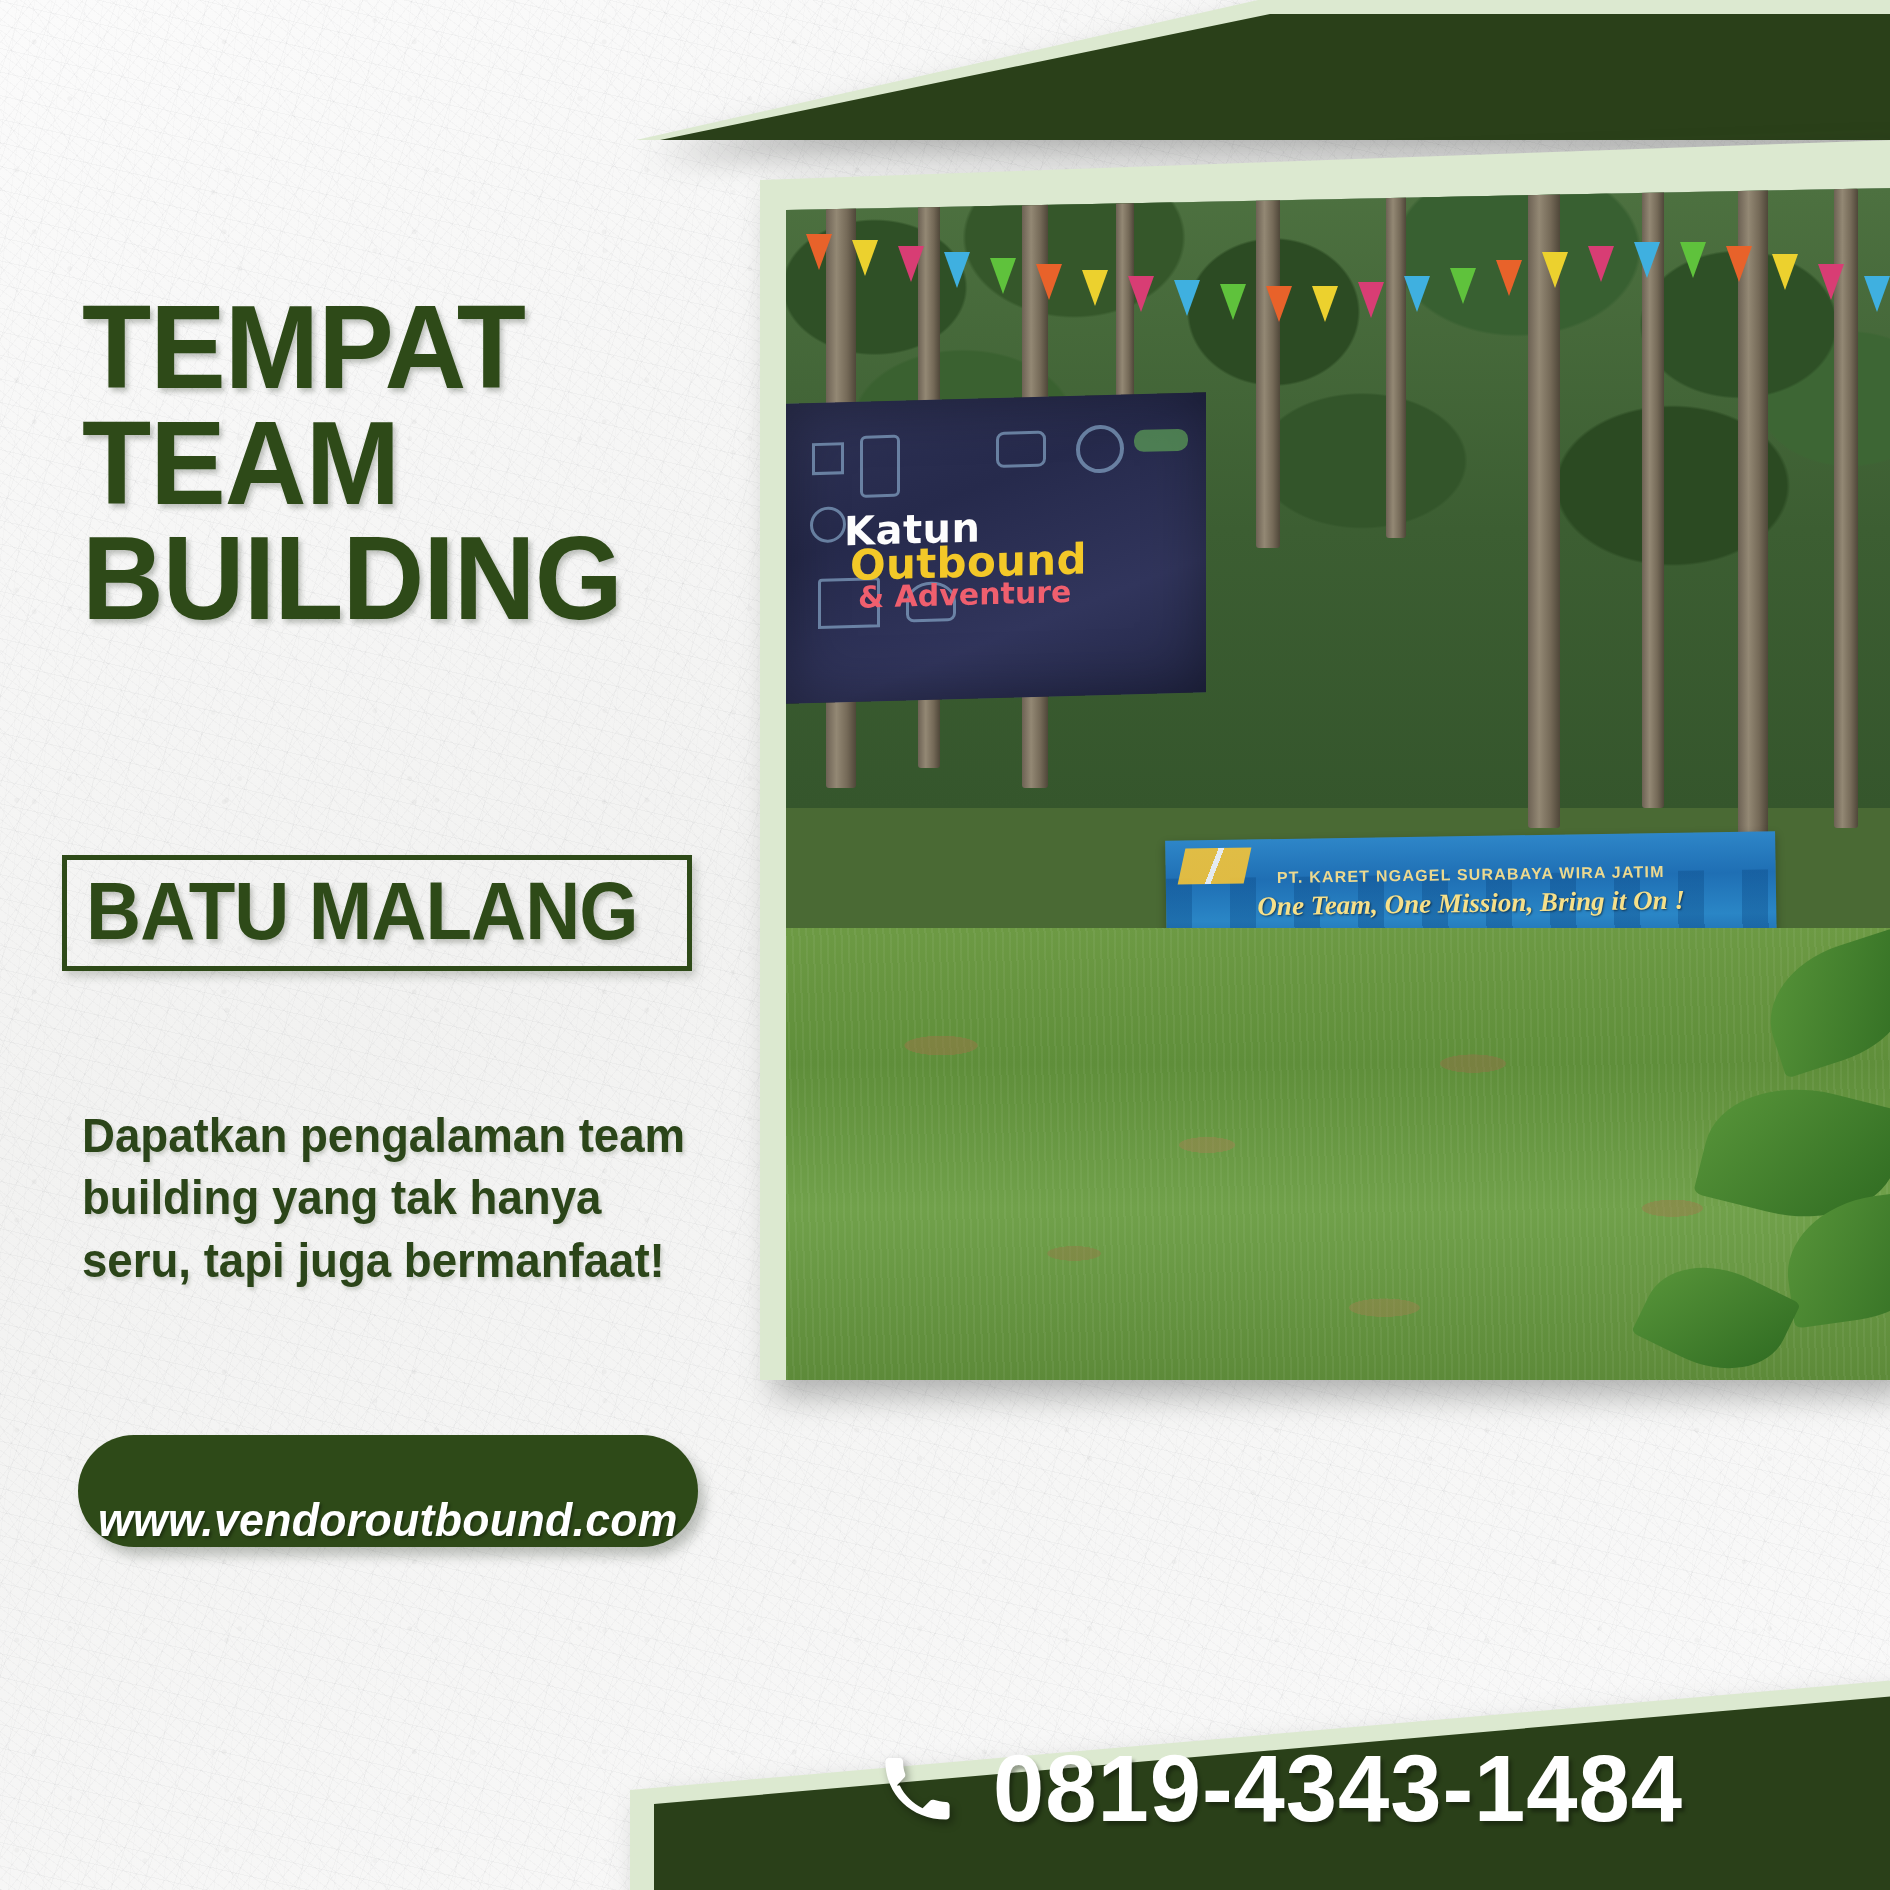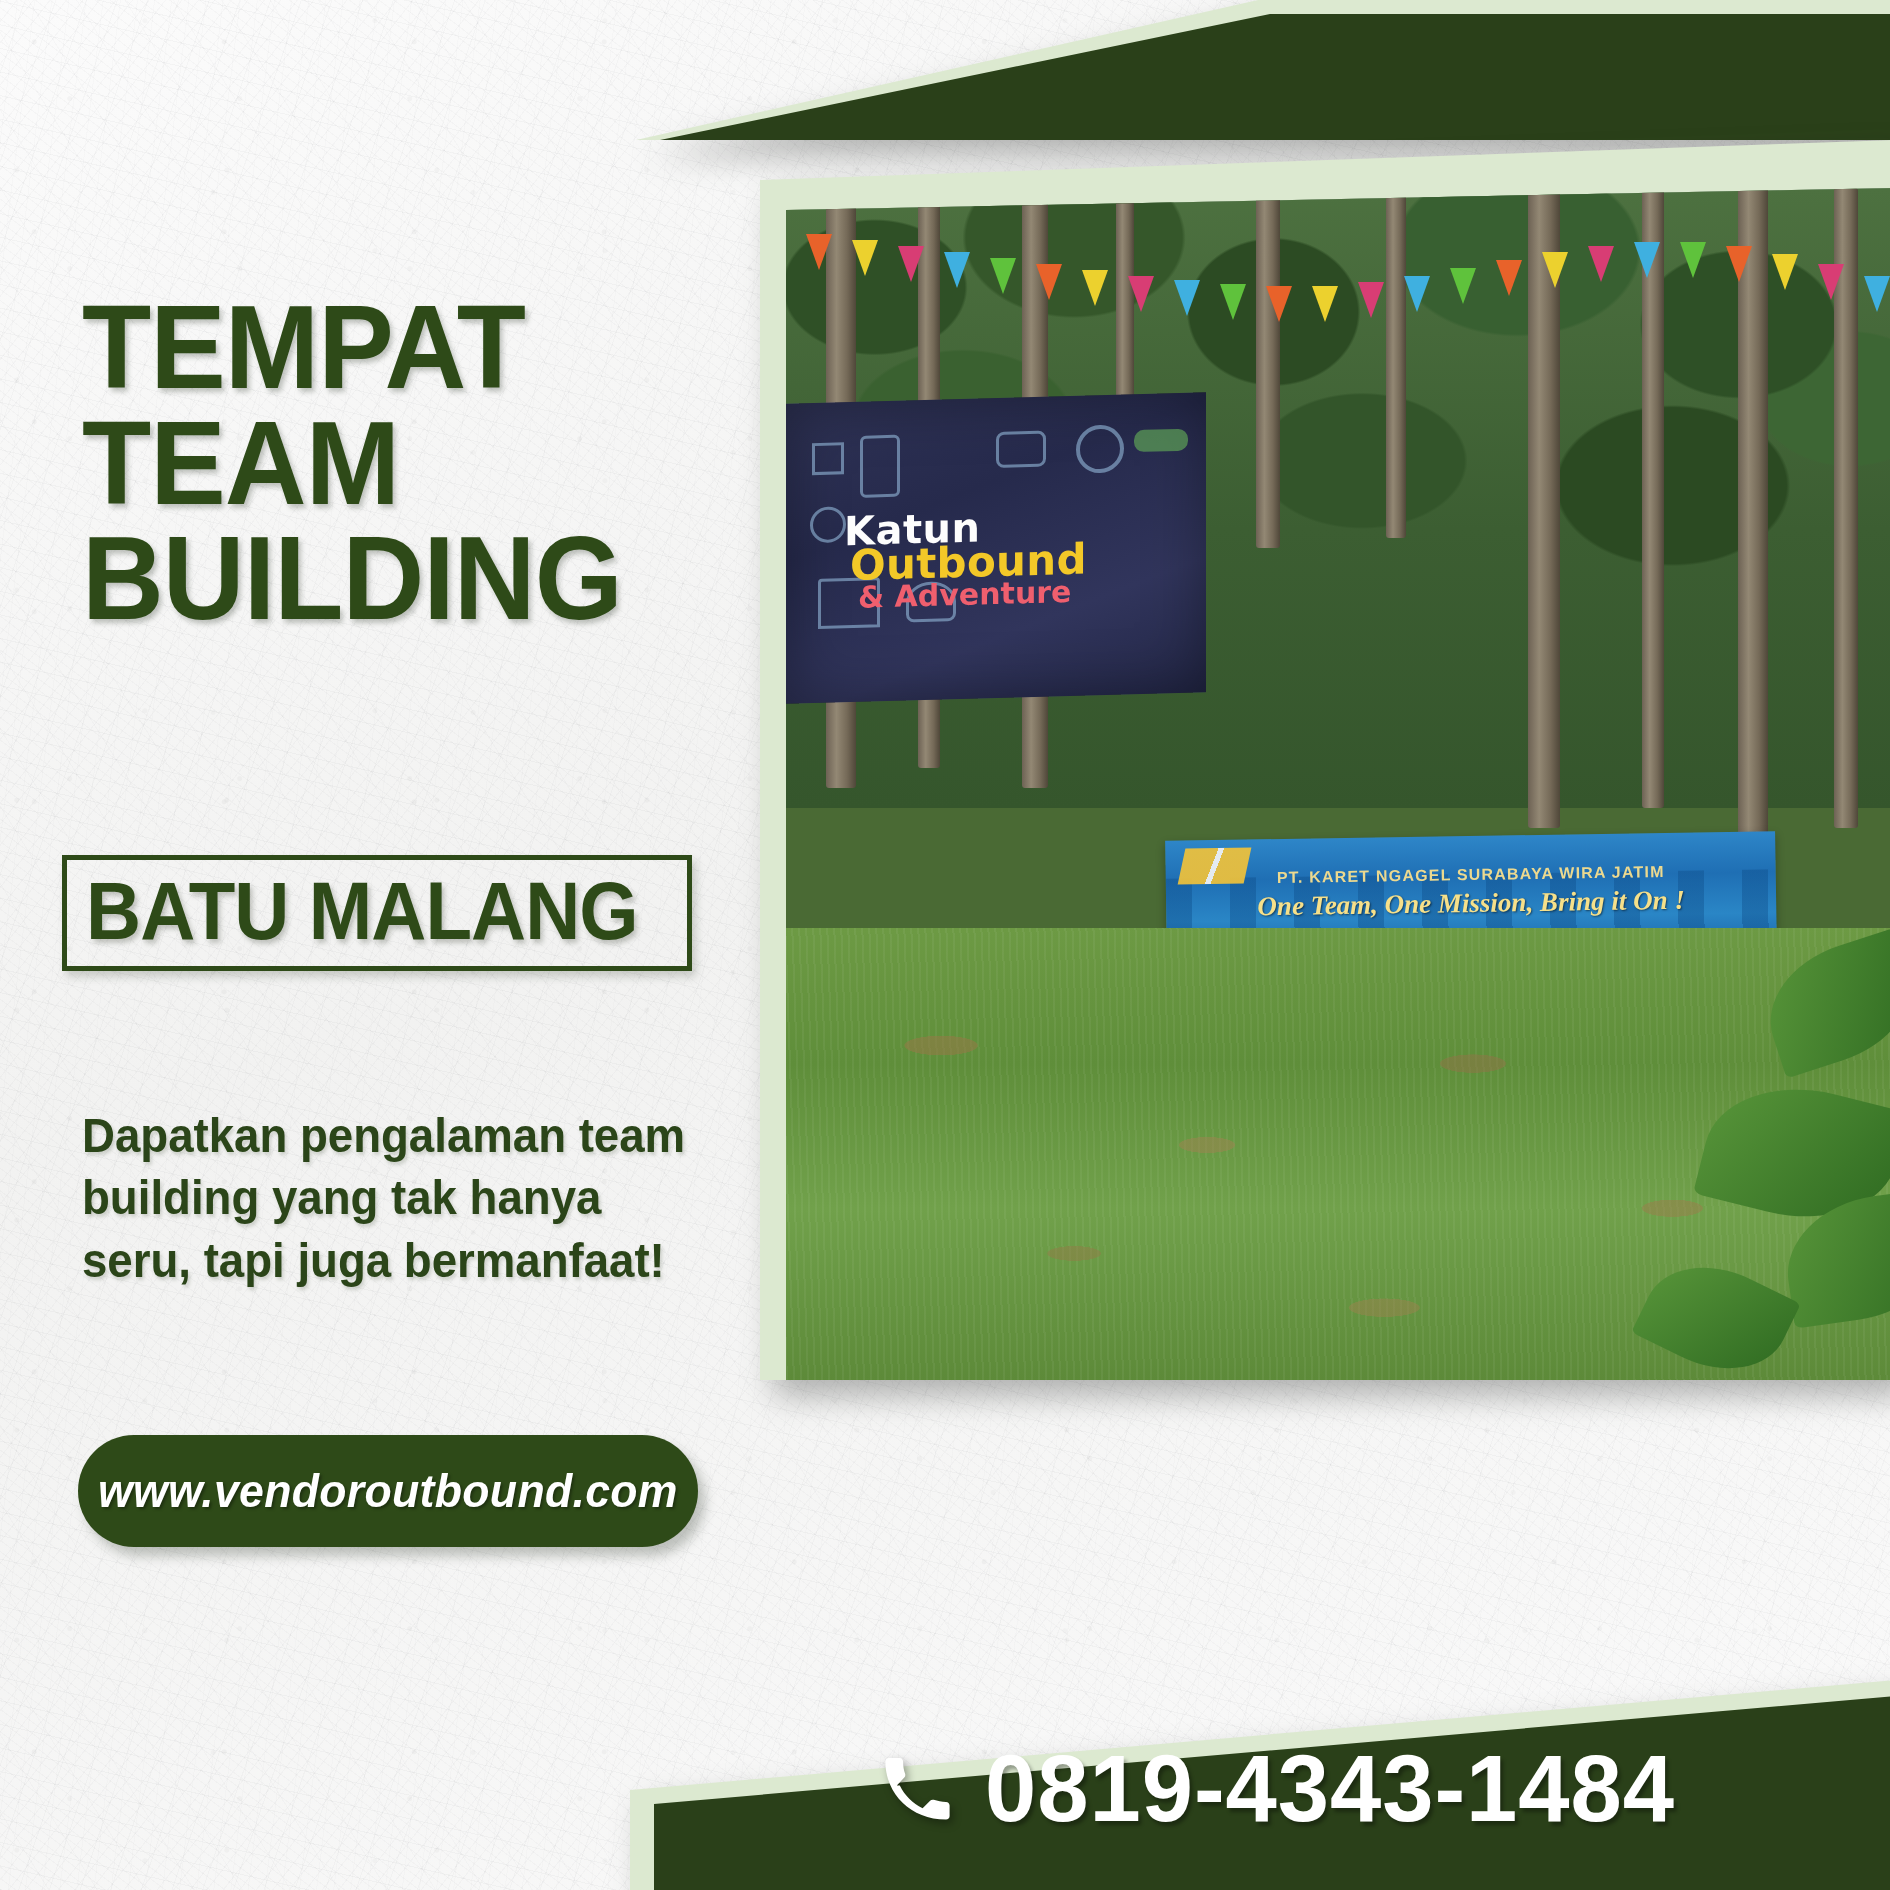--- a/index.html
+++ b/index.html
@@ -175,33 +175,33 @@
     font-family:"Liberation Sans", sans-serif;font-weight:bold;
     font-size:48px;line-height:1.30;color:#2b4519;
     text-shadow:2px 3px 4px rgba(70,80,60,.22);
     transform:scaleX(.95);transform-origin:left top;
   }
   #bodytext span{display:block;}
   #urlpill{
     position:absolute;left:78px;top:1435px;width:620px;height:112px;
     background:#2e4a18;border-radius:56px;
     box-shadow:7px 9px 12px rgba(60,70,55,.30);
-    display:flex;align-items:center;justify-content:center;
+    display:flex;align-items:flex-end;justify-content:center;
   }
   #urltext{
     font-family:"Liberation Sans", sans-serif;font-weight:bold;font-style:italic;
     font-size:46px;color:#ffffff;letter-spacing:.3px;
     text-shadow:2px 2px 3px rgba(0,0,0,.35);
     transform:scaleX(.97);
   }
 
   
   #phone-row{
     position:absolute;left:880px;top:1742px;
-    display:flex;align-items:center;gap:26px;
+    display:flex;align-items:center;gap:34px;
   }
   #phone-icon{width:72px;height:72px;flex:0 0 auto;
     filter:drop-shadow(3px 4px 4px rgba(0,0,0,.35));}
   #phone-number{
     font-family:"Liberation Sans", sans-serif;font-weight:bold;
     font-size:94px;color:#ffffff;letter-spacing:1px;line-height:1;
     text-shadow:3px 4px 4px rgba(0,0,0,.33);
     transform:scaleX(.98);
   }
 </style>

